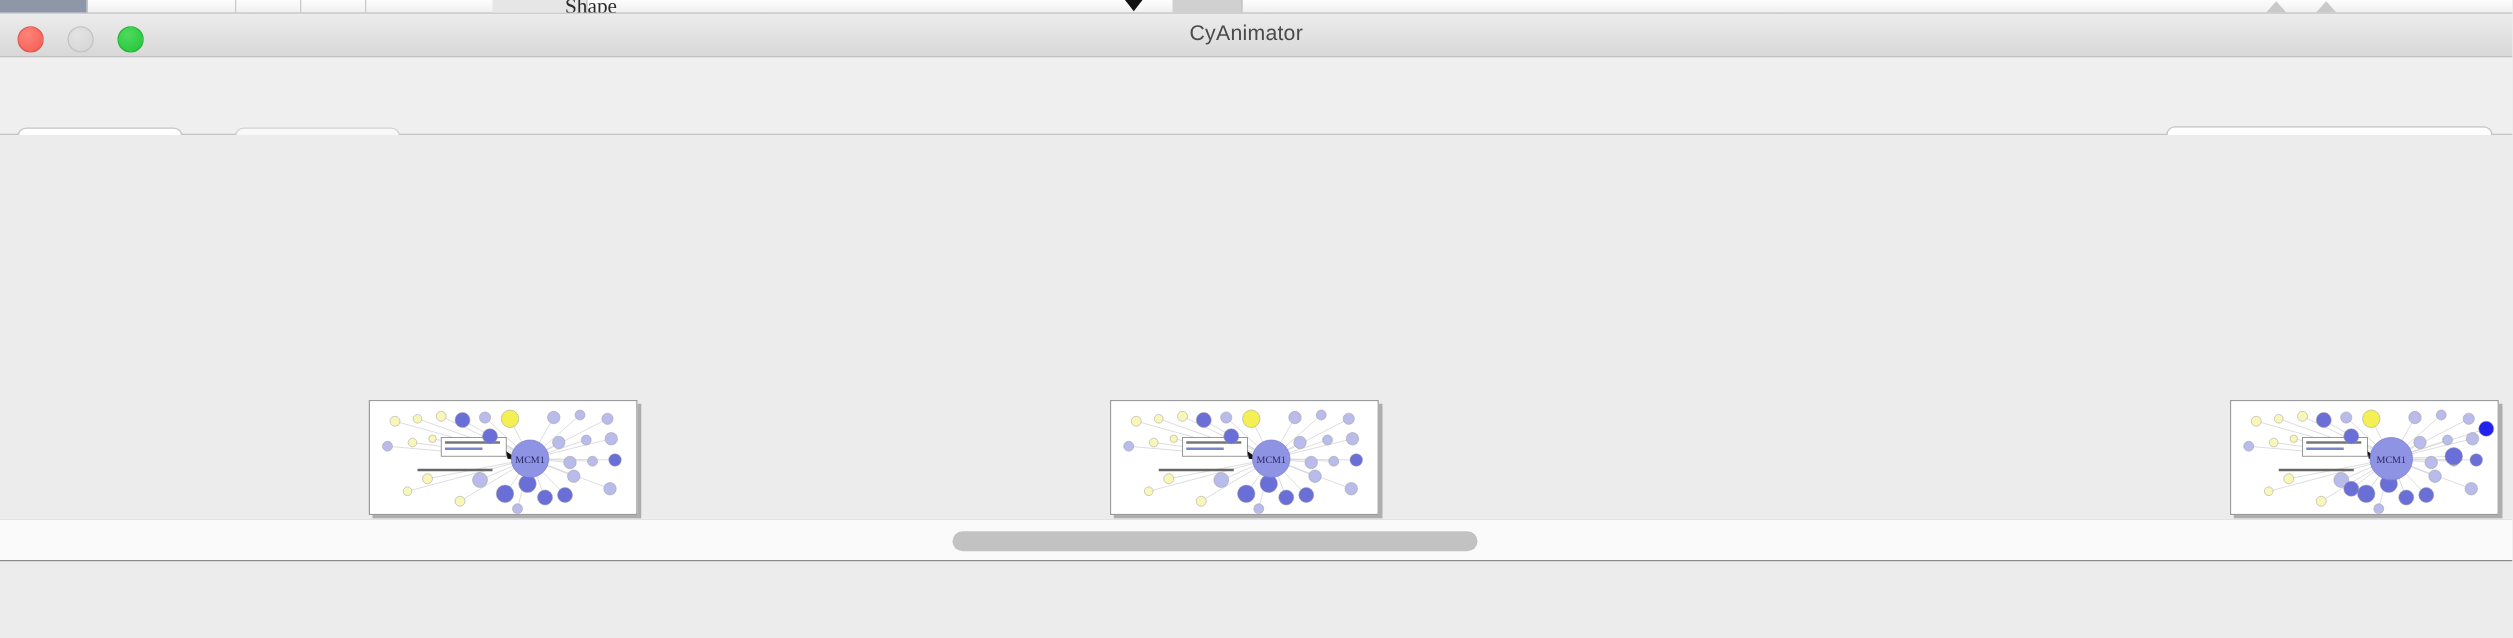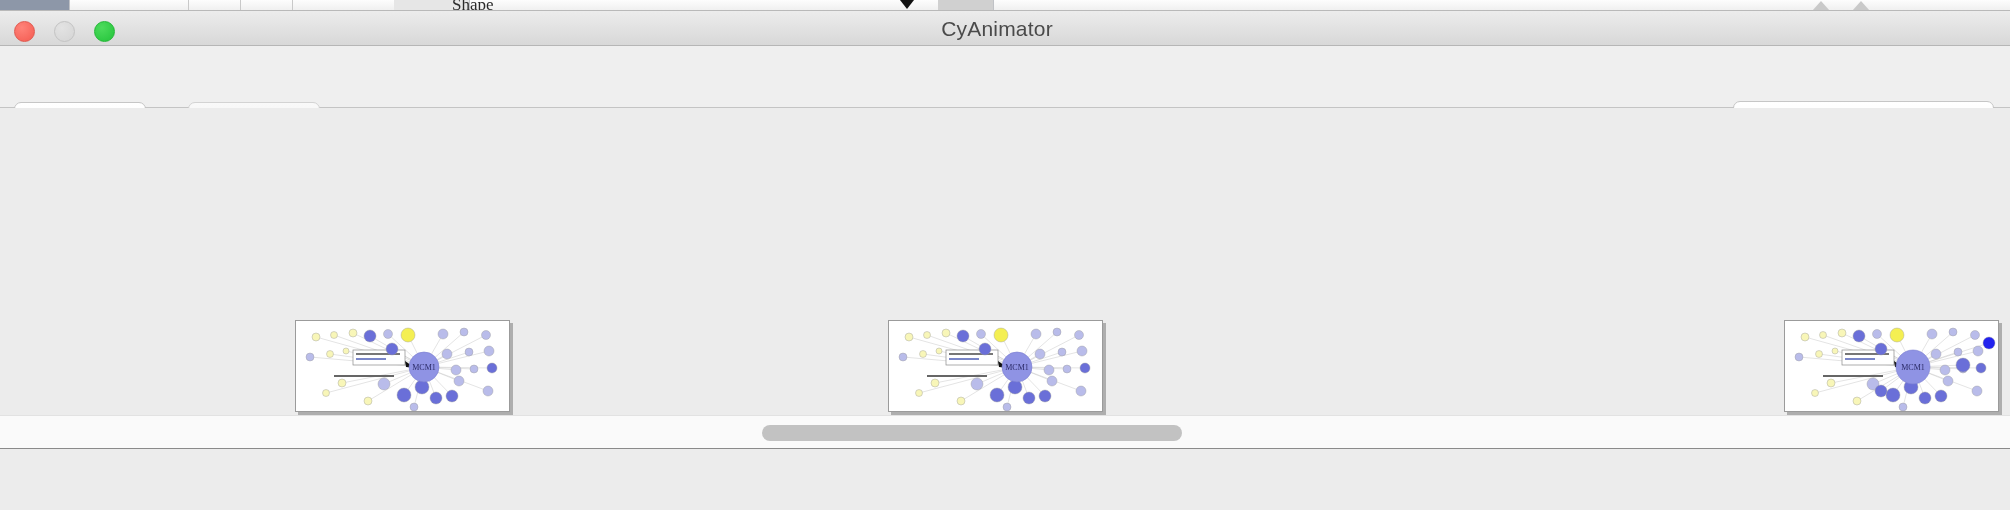--- a/index.html
+++ b/index.html
@@ -47,21 +47,21 @@
     background: linear-gradient(#ececec, #d8d8d8);
     border-bottom: 1px solid #b6b6b6;
   }
   .lights { position: absolute; left: 14px; top: 10px; display: flex; gap: 19px; }
   .light { width: 21px; height: 21px; border-radius: 50%; }
   .light.red    { background: radial-gradient(circle at 36% 30%, #ff8379, #f45b51); border: 1px solid #e0574d; }
   .light.yellow { background: radial-gradient(circle at 36% 30%, #e3e3e3, #d4d4d4); border: 1px solid #c3c3c3; }
   .light.green  { background: radial-gradient(circle at 36% 30%, #4ddb5c, #23c33a); border: 1px solid #21b734; }
   .win-title {
     position: absolute; left: 0; right: 16px; top: 6px; text-align: center;
-    font-size: 21px; color: #4a4a4a; letter-spacing: .2px;
+    font-size: 17px; color: #4a4a4a; letter-spacing: .2px;
   }
 
   
   .toolbar {
     position: absolute; left: 0; top: 46px; width: 2010px; height: 62px;
     background: #efefef; border-bottom: 1px solid #c4c4c4;
   }
   .btn {
     position: absolute; border: 1px solid #c6c6c6; border-radius: 7px;
     background: linear-gradient(#ffffff, #f6f6f6);

